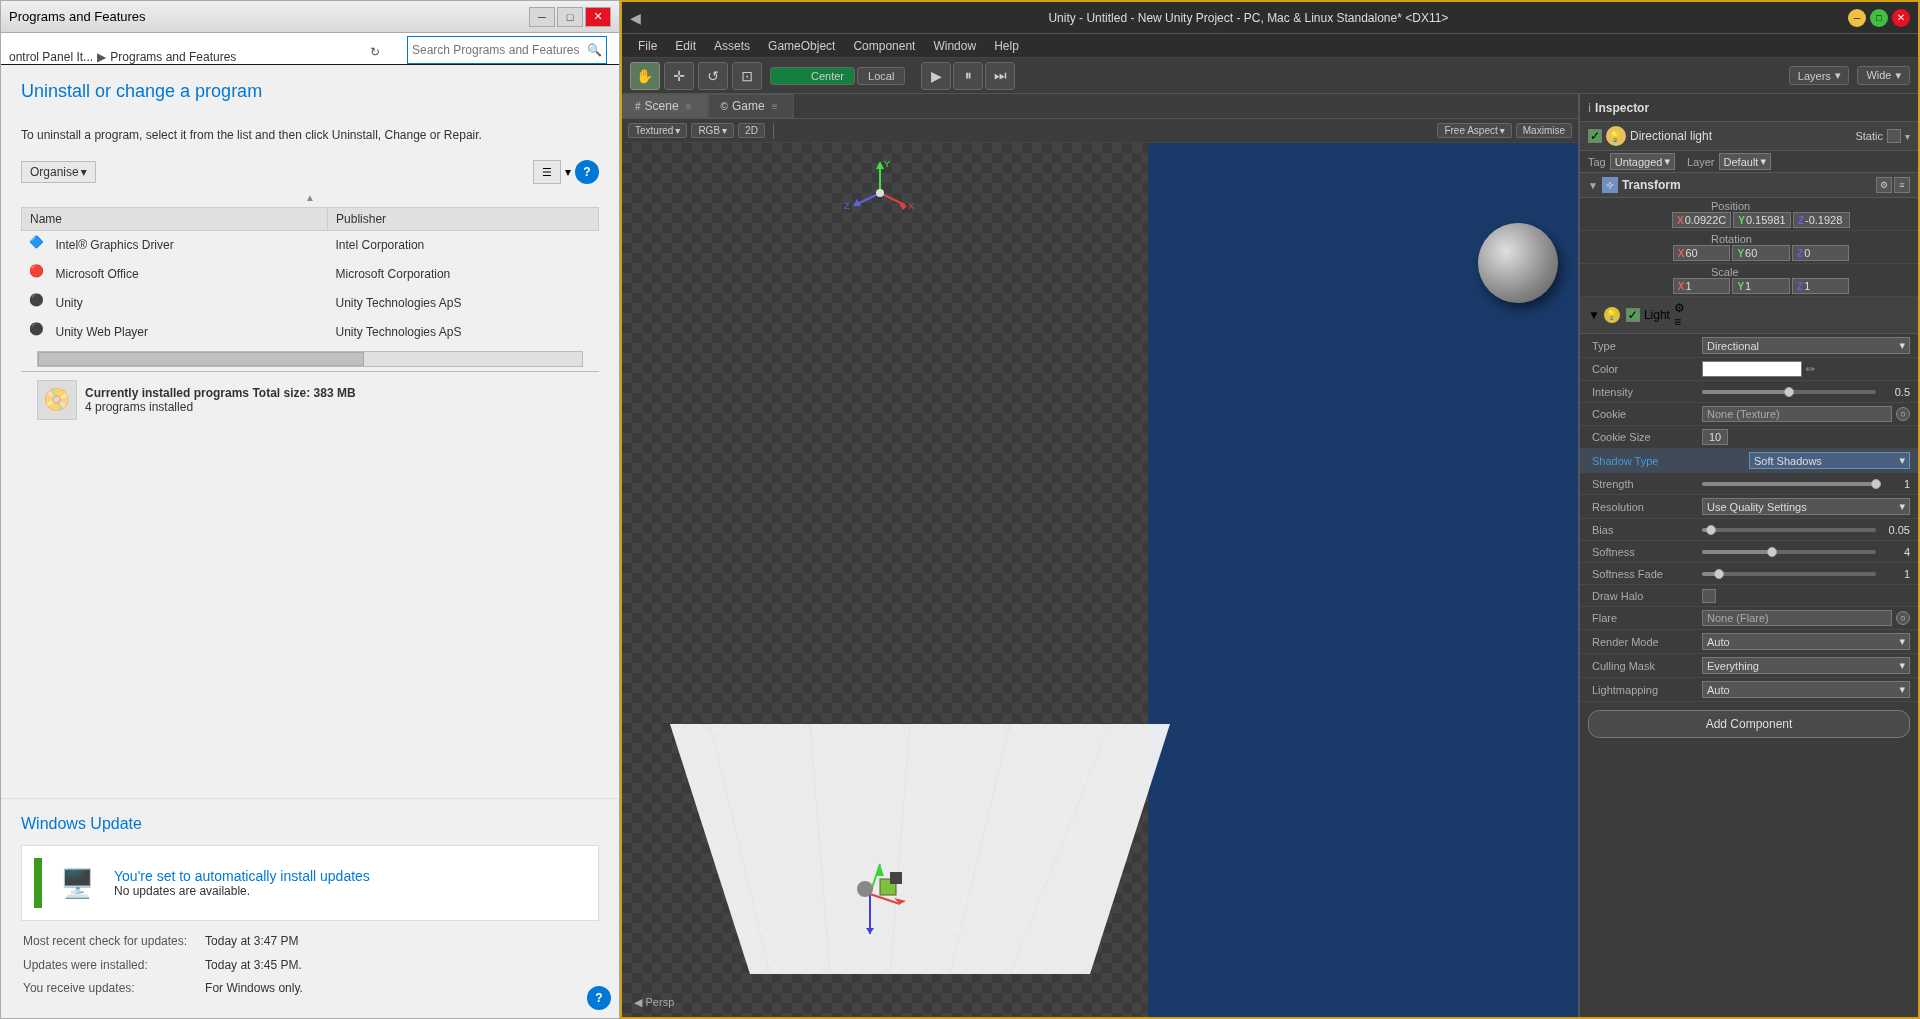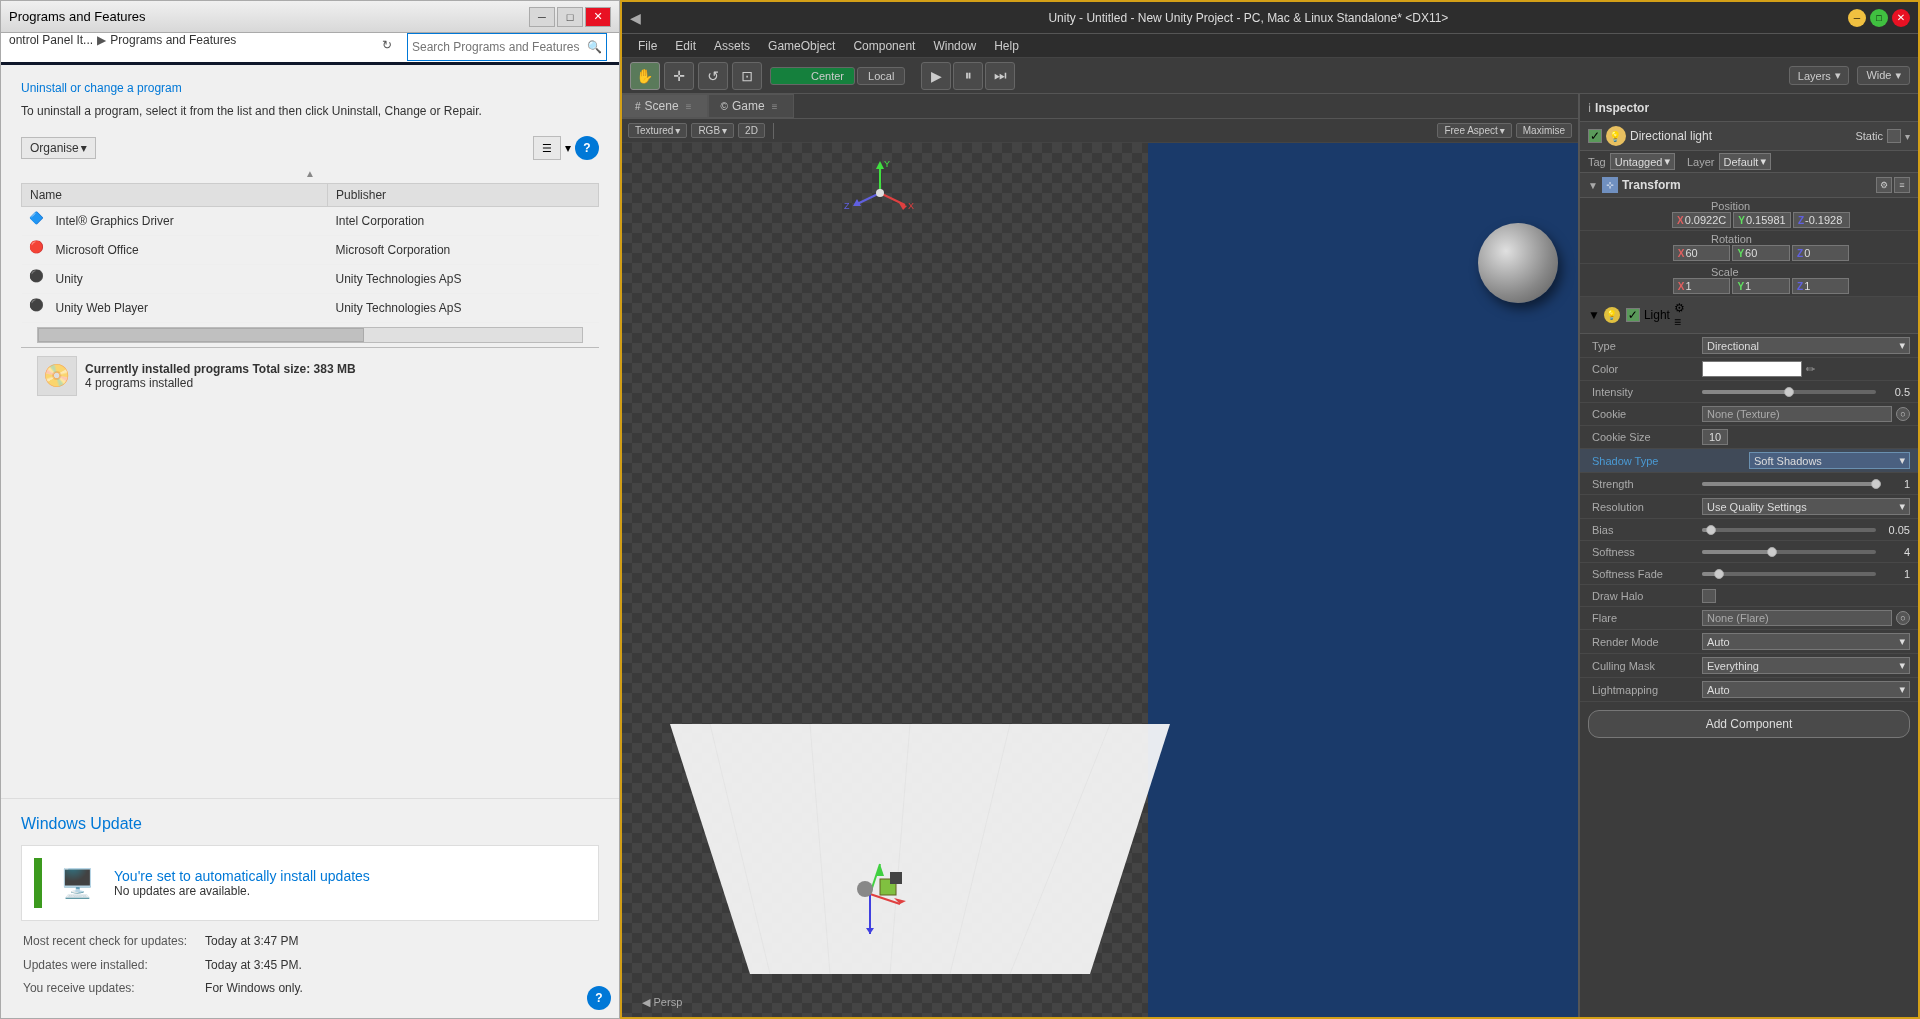--- a/index.html
+++ b/index.html
@@ -30,40 +30,40 @@
       width: 26px; height: 20px;
       background: #d8d8d8;
       border: 1px solid #aaa;
       display: flex; align-items: center; justify-content: center;
       font-size: 11px; cursor: pointer; color: #333;
     }
     #left-titlebar .win-btn.close { background: #e81123; color: white; }
     #address-bar {
       height: 32px;
       background: #fff;
-      border-bottom: 3px solid #0f172a;
-      display: flex;
-      align-items: flex-start;
+      border-bottom: 1px solid #0f172a;
+      display: flex;
+      align-items: flex-end;
       padding: 0 8px;
-      gap: 4px;
+      gap: 16px;
     }
     #address-bar .breadcrumb {
       display: flex; align-items: center; gap: 2px;
       flex: 1; font-size: 12px; color: #333;
     }
     #address-bar .breadcrumb span { color: #333; }
     #address-bar .breadcrumb .arrow { color: #555; margin: 0 2px; }
     #address-bar .breadcrumb .current { color: #333; }
     #address-bar .refresh { width: 24px; height: 24px; background: none; border: 1px solid transparent; display: flex; align-items: center; justify-content: center; cursor: pointer; color: #555; font-size: 12px; }
     #search-bar {
       height: 28px; background: #fff; border: 1px solid #0078d7; display: flex; align-items: center; padding: 0 4px; margin: 0 4px; flex: 1; max-width: 200px;
     }
     #search-bar input { border: none; outline: none; width: 100%; font-size: 12px; color: #666; background: transparent; }
     .left-content { flex: 1; overflow-y: auto; padding: 16px 20px; }
-    .uninstall-title { font-size: 12px; color: #0078d7; margin-bottom: 7px; }
+    .uninstall-title { font-size: 18px; color: #0078d7; margin-bottom: 24px; }
     .uninstall-desc { font-size: 12px; color: #333; line-height: 1.5; margin-bottom: 16px; }
     .toolbar-row {
       display: flex; align-items: center; justify-content: space-between;
       margin-bottom: 8px;
     }
     .organise-btn {
       display: flex; align-items: center; gap: 2px;
       padding: 3px 8px; background: #e8e8e8;
       border: 1px solid #bbb; cursor: pointer; font-size: 12px; color: #333;
     }
@@ -243,21 +243,21 @@
       display: flex; align-items: center; gap: 2px;
     }
     .scene-divider { width: 1px; height: 16px; background: #666; margin: 0 4px; }
     #scene-viewport {
       flex: 1;
       background: #3a3a3a;
       position: relative;
       overflow: hidden;
     }
     .persp-label {
-      position: absolute; bottom: 8px; left: 20px;
+      position: absolute; bottom: 8px; left: 12px;
       color: #aaa; font-size: 11px;
     }
     
     .game-sphere {
       width: 80px; height: 80px;
       border-radius: 50%;
       background: radial-gradient(circle at 35% 35%, #e0e0e0, #888 60%, #555);
       position: absolute;
       right: 20px;
       top: 80px;

